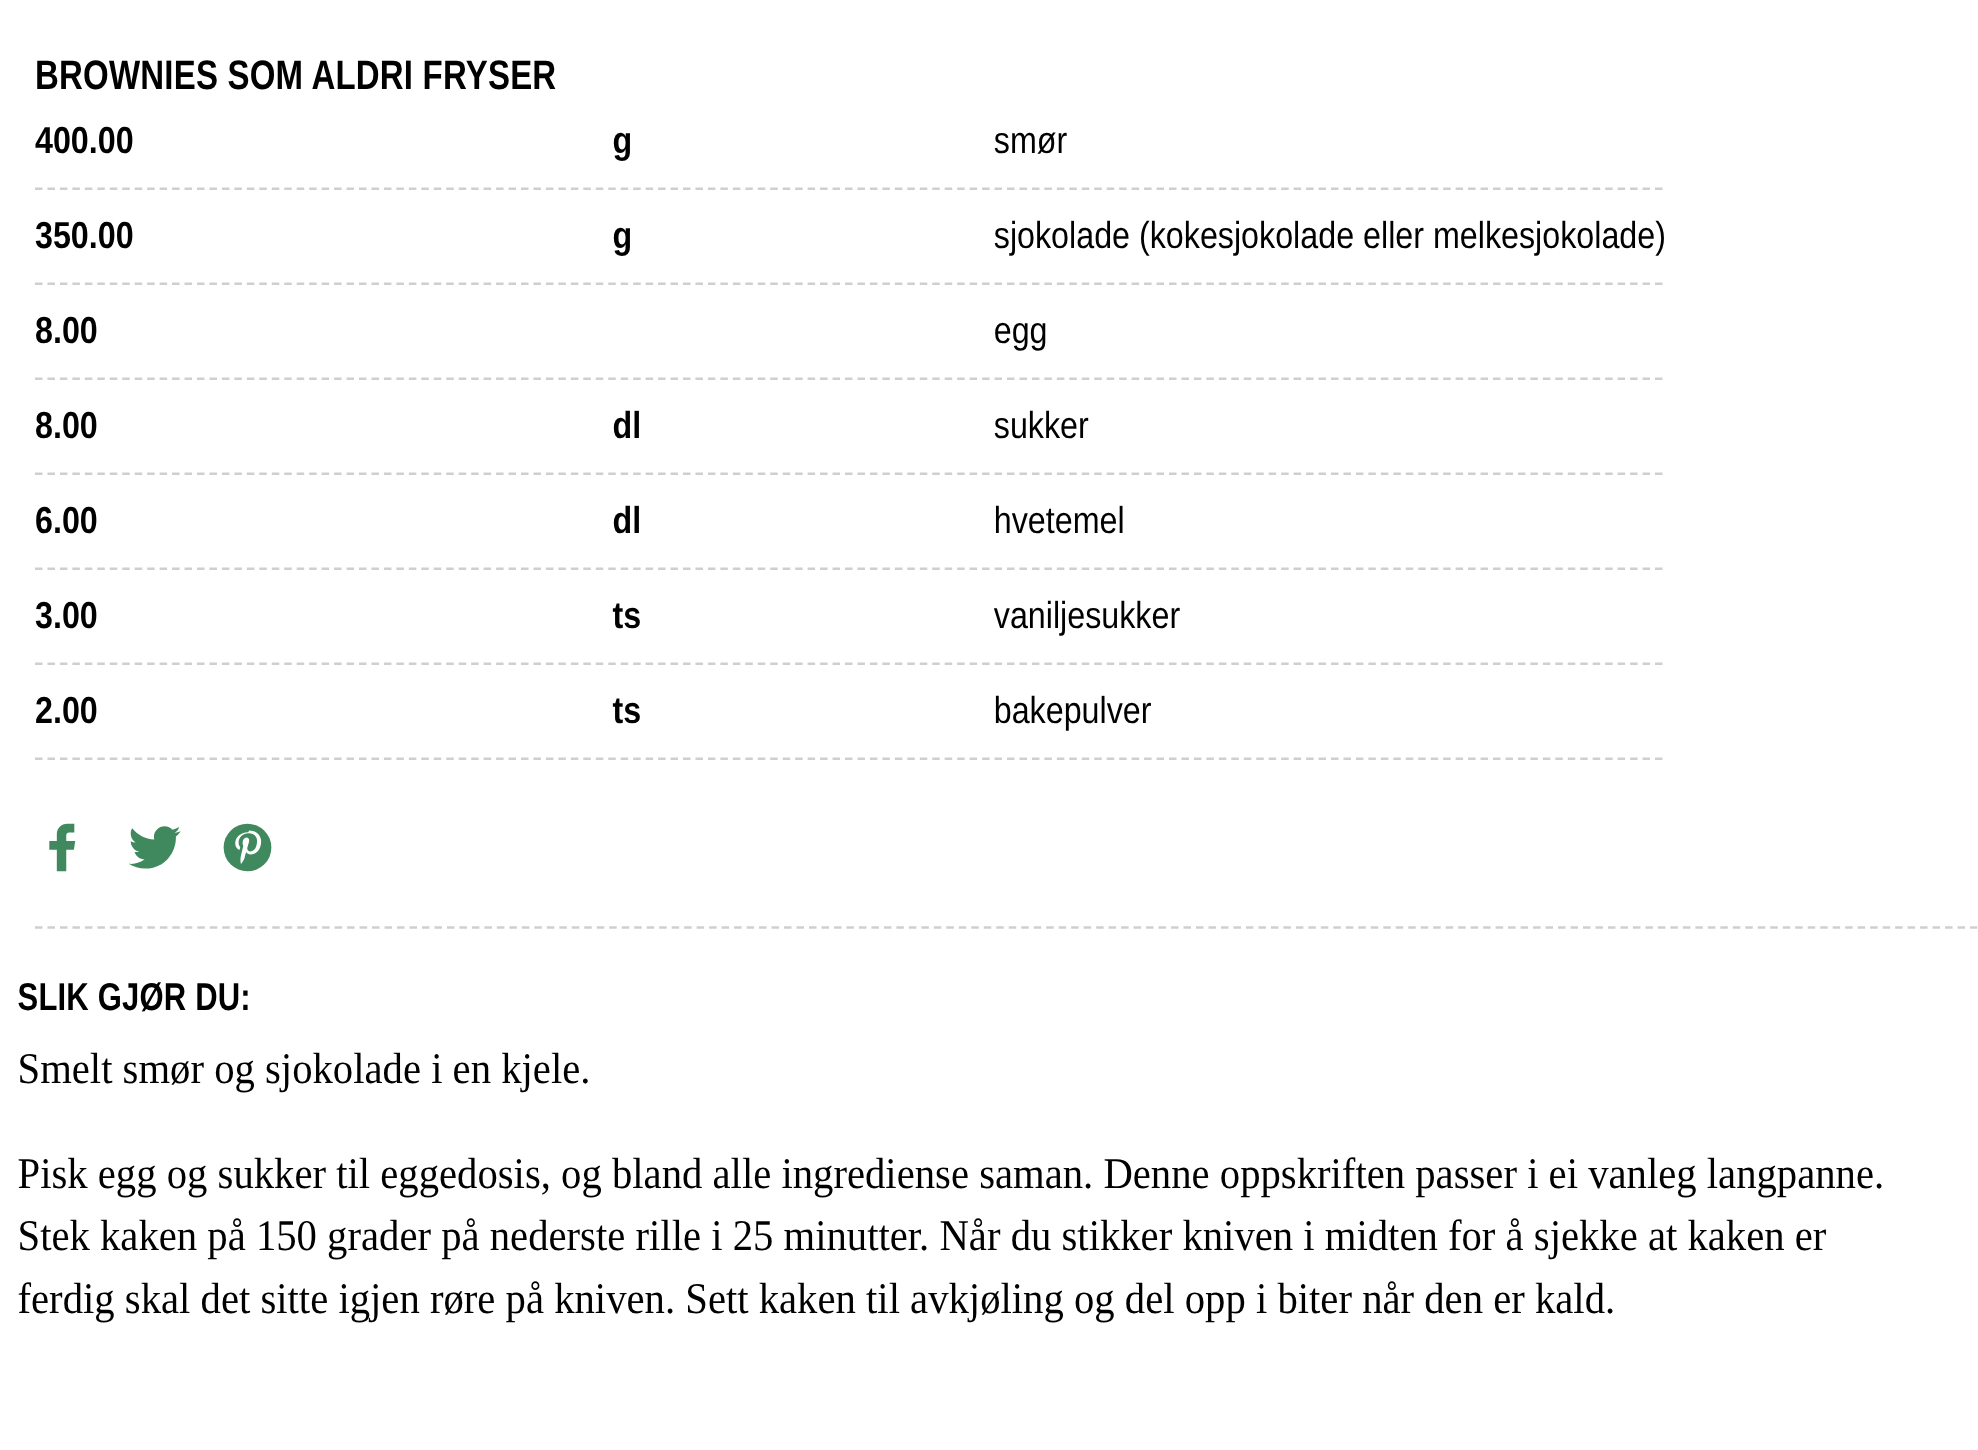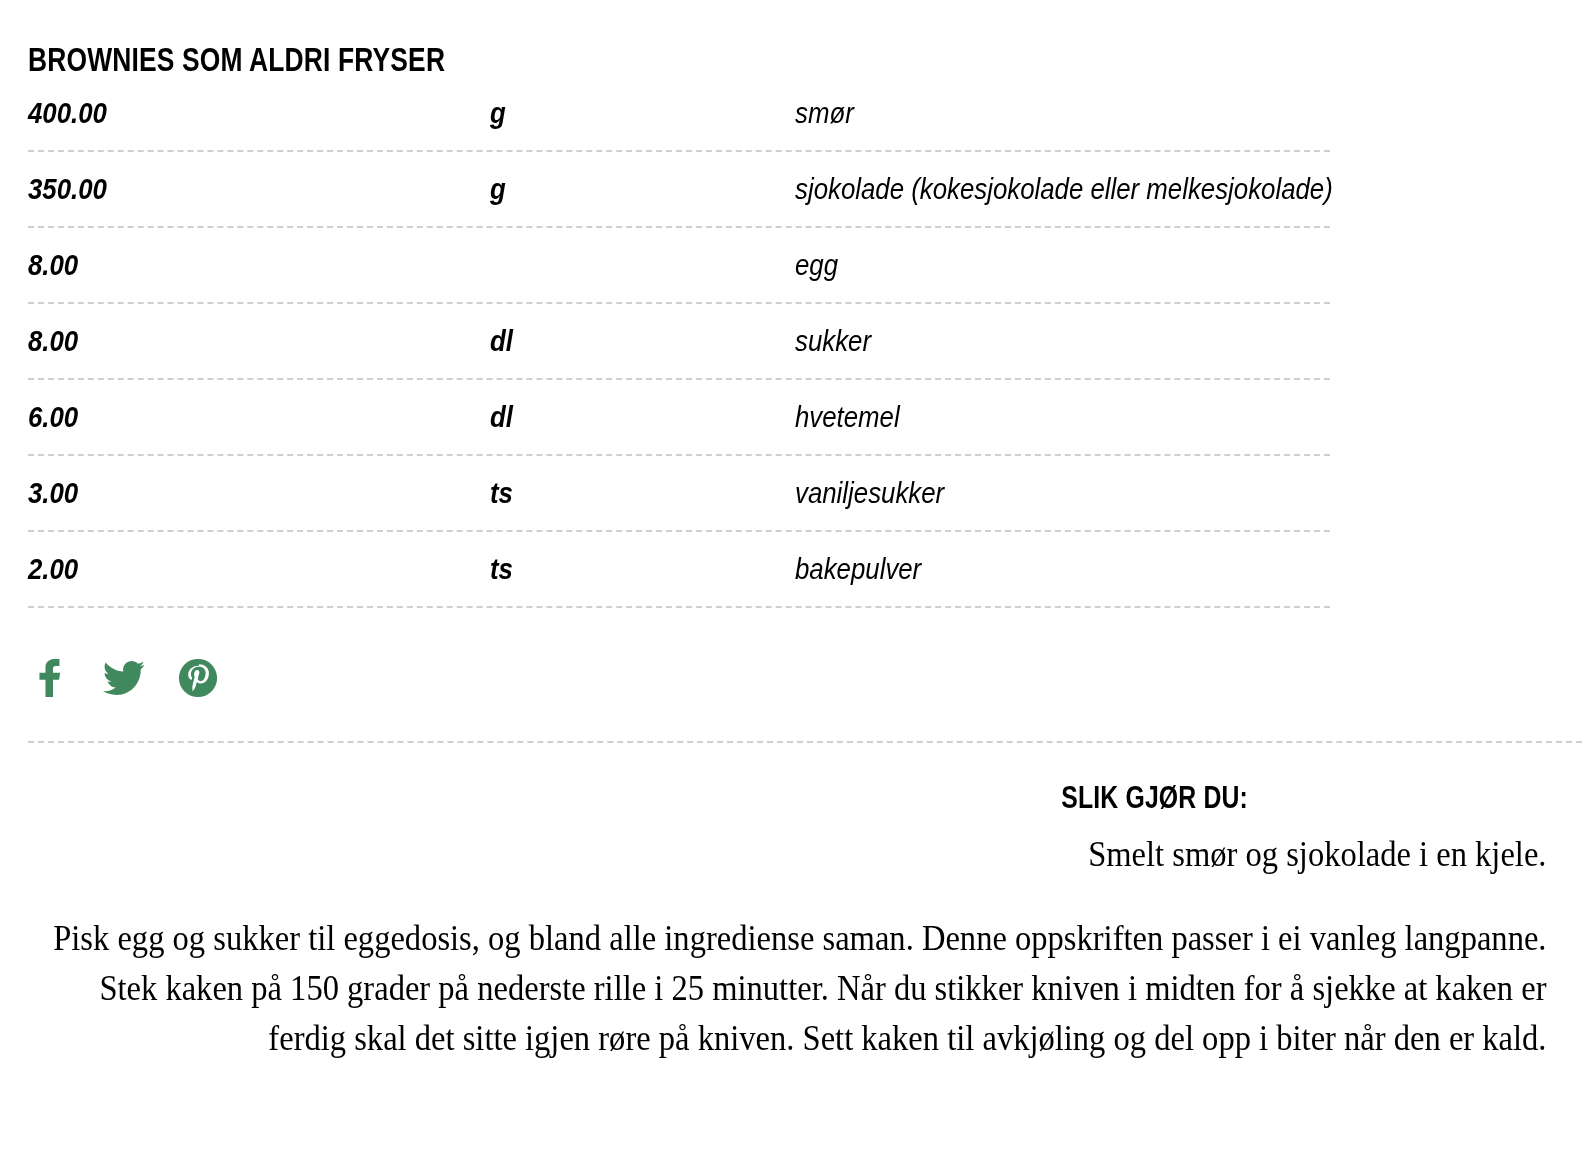--- a/index.html
+++ b/index.html
@@ -39,21 +39,20 @@
     transform-origin: left top;
     white-space: nowrap;
   }
 
   
   .ingredients {
     position: absolute;
     left: 0;
     top: 76px;
     width: 1330px;
-    font-style: italic;
   }
   .ing-row {
     position: relative;
     height: 76px;
     margin: 0 0 0 28px;
     border-bottom: 2px dashed #cfcfcf;
     box-sizing: border-box;
   }
   .ing-row .cell {
     position: absolute;
@@ -102,24 +101,23 @@
     width: 44px;
     height: 44px;
     margin-right: 30px;
     cursor: pointer;
   }
   .share-icon svg { display: block; }
 
   
   .method {
     position: absolute;
-    left: 24px;
+    left: 14px;
     top: 780px;
     width: 1530px;
-    text-align: right;
   }
   .method-heading {
     font-family: "Liberation Sans", sans-serif;
     font-weight: bold;
     font-size: 31px;
     line-height: 36px;
     letter-spacing: 0.2px;
     text-transform: uppercase;
     transform: scaleX(0.80);
     transform-origin: left top;

